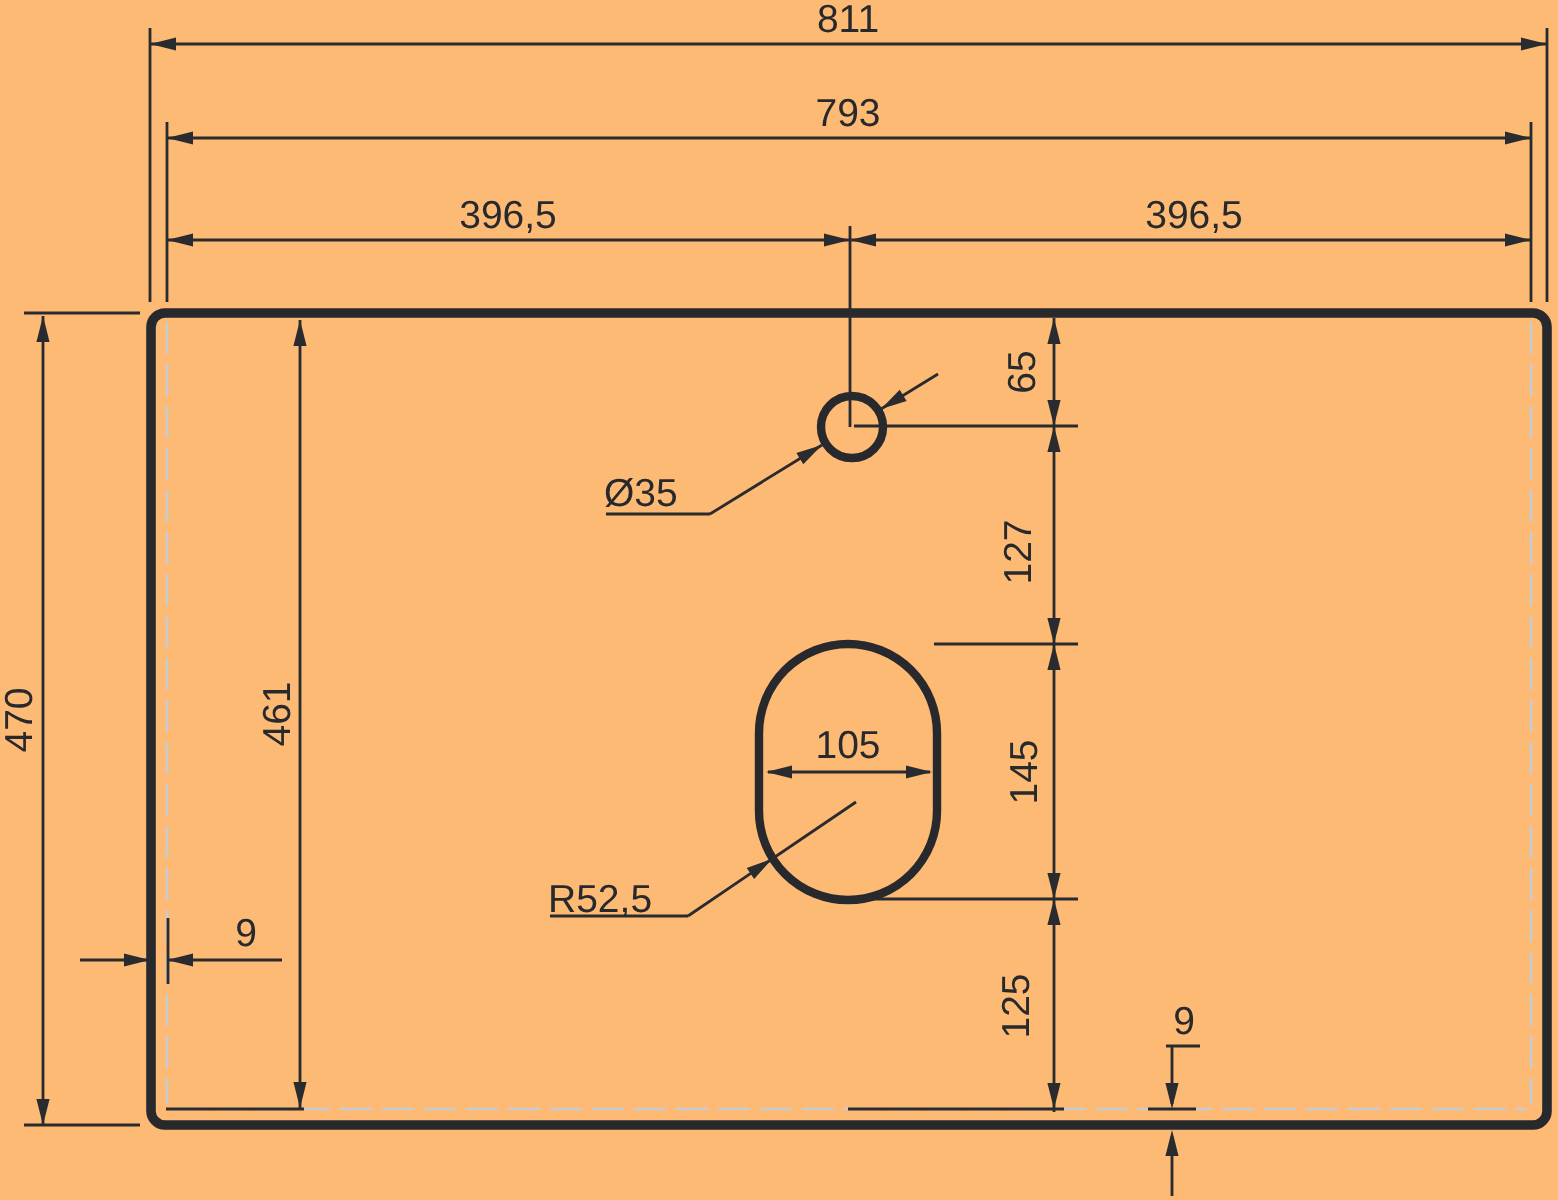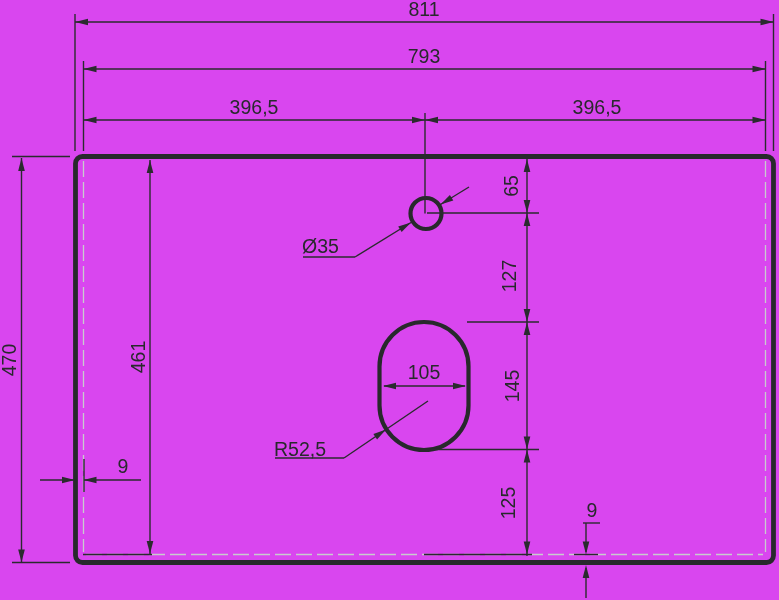--- a/index.html
+++ b/index.html
@@ -1,16 +1,16 @@
 <!DOCTYPE html>
 <html><head>
 <meta charset="utf-8">
 <style>
   html,body{margin:0;padding:0;background:#ffffff;}
-  .stage{position:relative;width:779px;height:600px;background:#d946ef;overflow:hidden;}
+  .stage{position:relative;width:779px;height:600px;background:#fdba74;overflow:hidden;}
   svg{display:block;}
   .ln{stroke:#2a2b2e;stroke-width:1.4;fill:none;stroke-linecap:butt;}
   .thick{stroke:#28292c;stroke-width:4.8;fill:none;stroke-linejoin:round;}
   .hole{stroke:#28292c;stroke-width:4.2;fill:none;}
   .faint{stroke:#c9cbce;stroke-width:1.3;fill:none;}
   .dimtext{font-family:"Liberation Sans",sans-serif;font-size:19.5px;fill:#28292c;}
   .arrfill{fill:#2a2b2e;}
 </style>
 </head>
 <body>

